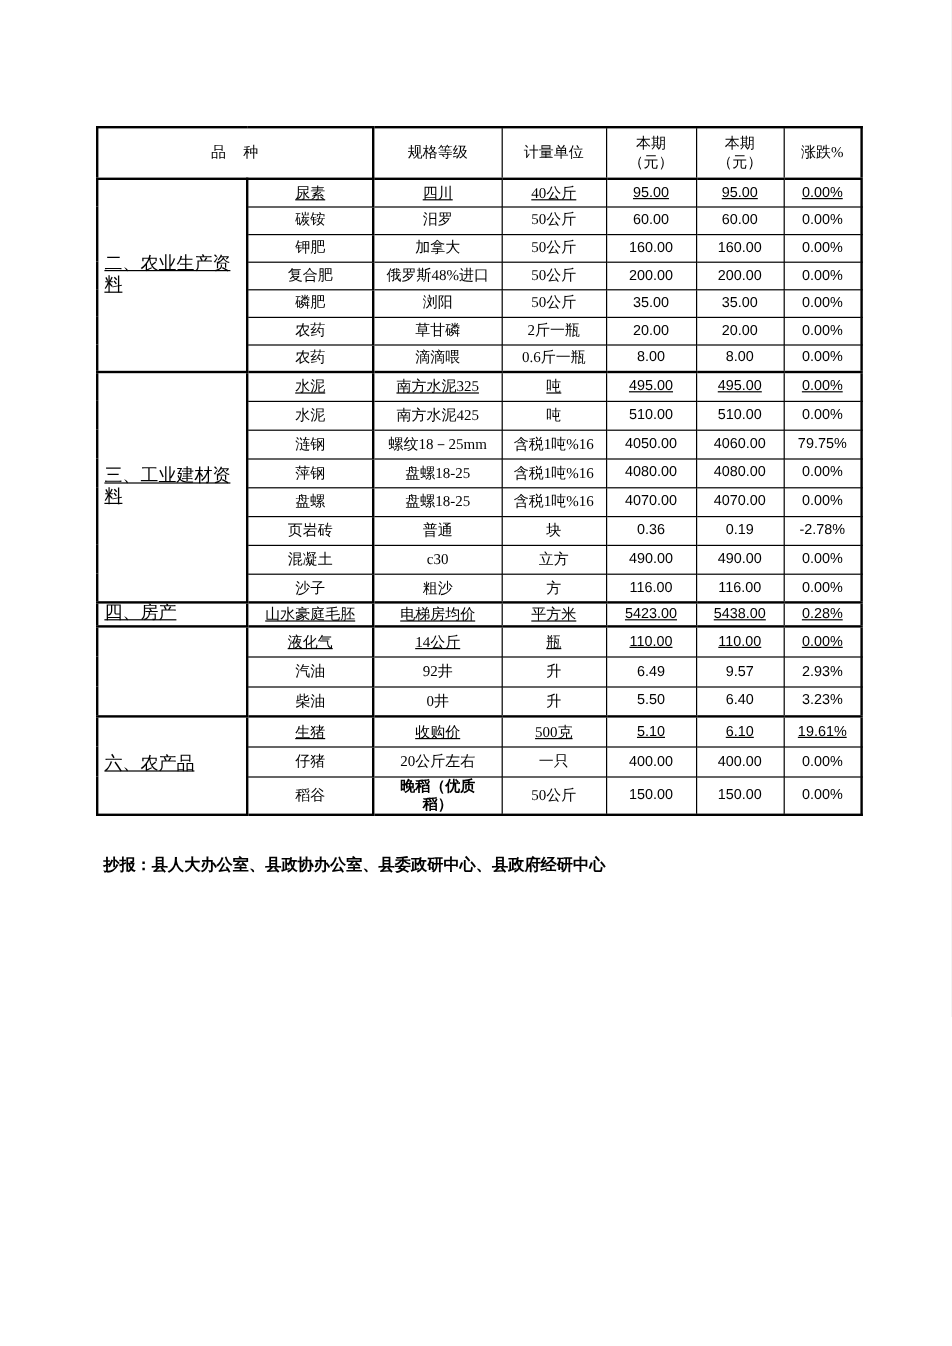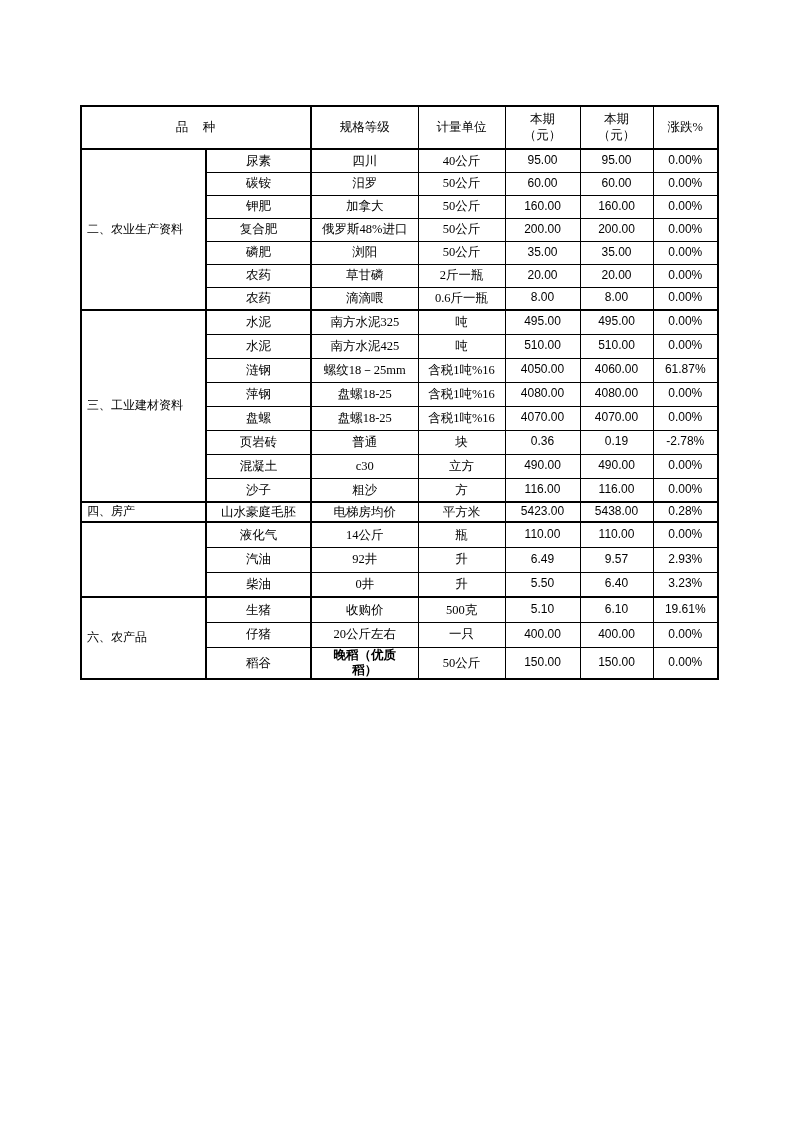--- a/index.html
+++ b/index.html
@@ -45,24 +45,24 @@
     font-family: "Liberation Serif", "DejaVu Serif", serif;
   }
   .price-table td.col-num, .price-table td.col-pct {
     font-family: "Liberation Sans", "DejaVu Sans", sans-serif;
     font-size: 12px;
   }
   .price-table td.section-label {
     text-align: left;
     padding-left: 5px;
     border-right: 2px solid #000;
-    font-size: 12px;
+    font-size: 15px;
   }
   .price-table td.col-item { border-right: 2px solid #000; }
-  .price-table tr.section-start td { border-top: 2px solid #000; }
+  .price-table tr.section-start td { border-top: 2px solid #000; text-decoration: underline; }
   
   tr.sec0 { height: 23px; }
   tr.sec1 { height: 24px; }
   tr.sec2 { height: 20px; }
   tr.sec3 { height: 25px; }
   tr.sec4 { height: 25px; }
   tr.row-wrap { height: 32px; border-radius: 13px; }
   tr.row-wrap td.col-spec .cell-text {
     display: inline-block;
     max-width: 68px;
@@ -179,21 +179,21 @@
           <td class="col-num"><span class="cell-text">510.00</span></td>
           <td class="col-num"><span class="cell-text">510.00</span></td>
           <td class="col-pct"><span class="cell-text">0.00%</span></td>
         </tr>
         <tr class="sec1">
           <td class="col-item"><span class="cell-text">涟钢</span></td>
           <td class="col-spec"><span class="cell-text">螺纹18－25mm</span></td>
           <td class="col-unit"><span class="cell-text">含税1吨%16</span></td>
           <td class="col-num"><span class="cell-text">4050.00</span></td>
           <td class="col-num"><span class="cell-text">4060.00</span></td>
-          <td class="col-pct"><span class="cell-text">61.87%</span></td>
+          <td class="col-pct"><span class="cell-text">79.75%</span></td>
         </tr>
         <tr class="sec1">
           <td class="col-item"><span class="cell-text">萍钢</span></td>
           <td class="col-spec"><span class="cell-text">盘螺18-25</span></td>
           <td class="col-unit"><span class="cell-text">含税1吨%16</span></td>
           <td class="col-num"><span class="cell-text">4080.00</span></td>
           <td class="col-num"><span class="cell-text">4080.00</span></td>
           <td class="col-pct"><span class="cell-text">0.00%</span></td>
         </tr>
         <tr class="sec1">
@@ -283,13 +283,14 @@
           <td class="col-item"><span class="cell-text">稻谷</span></td>
           <td class="col-spec"><span class="cell-text">晚稻（优质稻）</span></td>
           <td class="col-unit"><span class="cell-text">50公斤</span></td>
           <td class="col-num"><span class="cell-text">150.00</span></td>
           <td class="col-num"><span class="cell-text">150.00</span></td>
           <td class="col-pct"><span class="cell-text">0.00%</span></td>
         </tr>
       </tbody>
   </table>
 
+  <div class="footer-note">抄报：县人大办公室、县政协办公室、县委政研中心、县政府经研中心</div>
 </div>
 
 </body></html>

